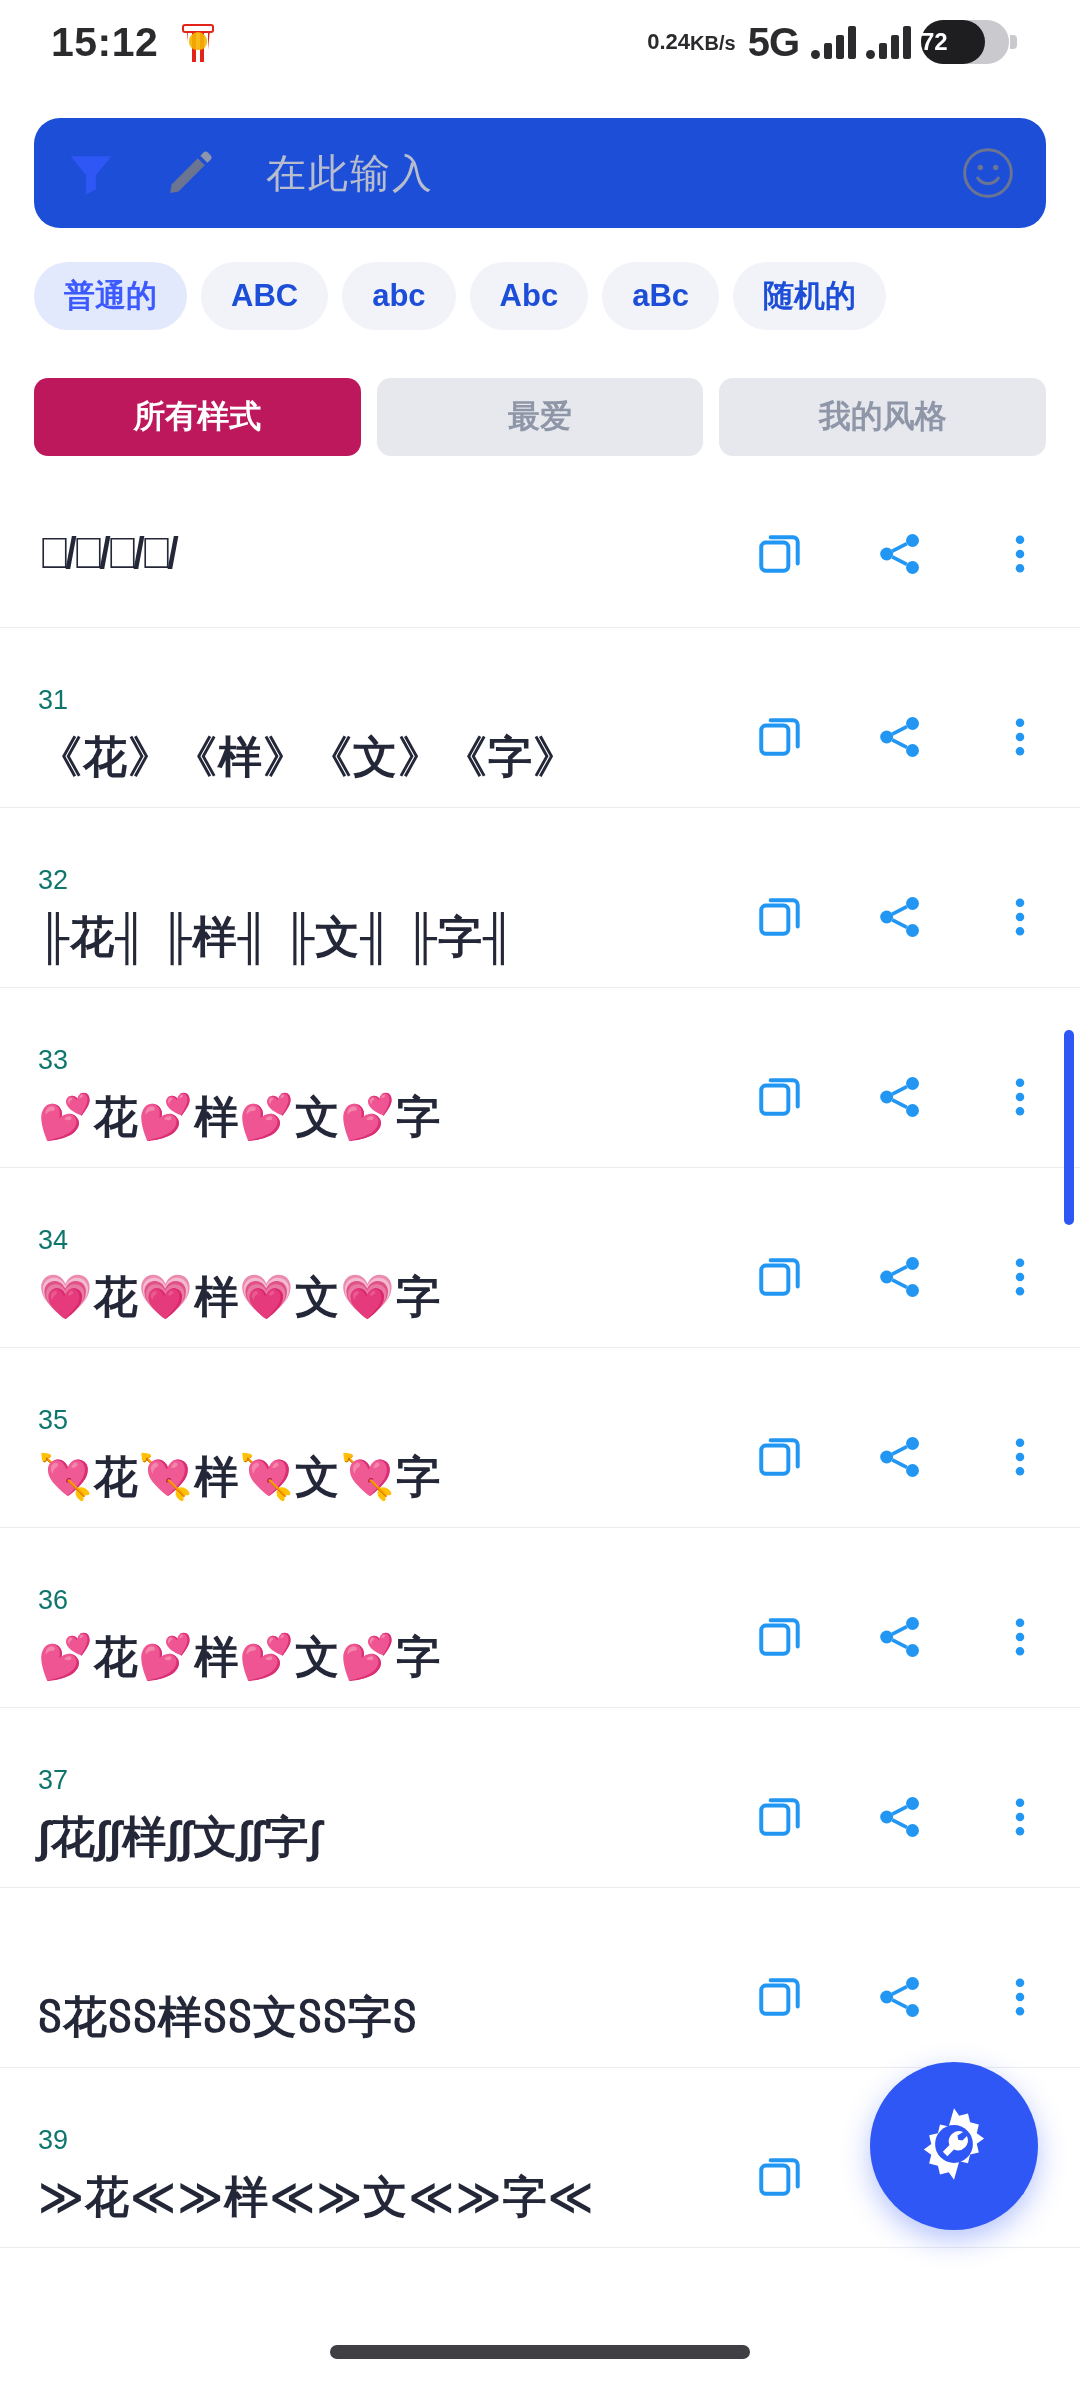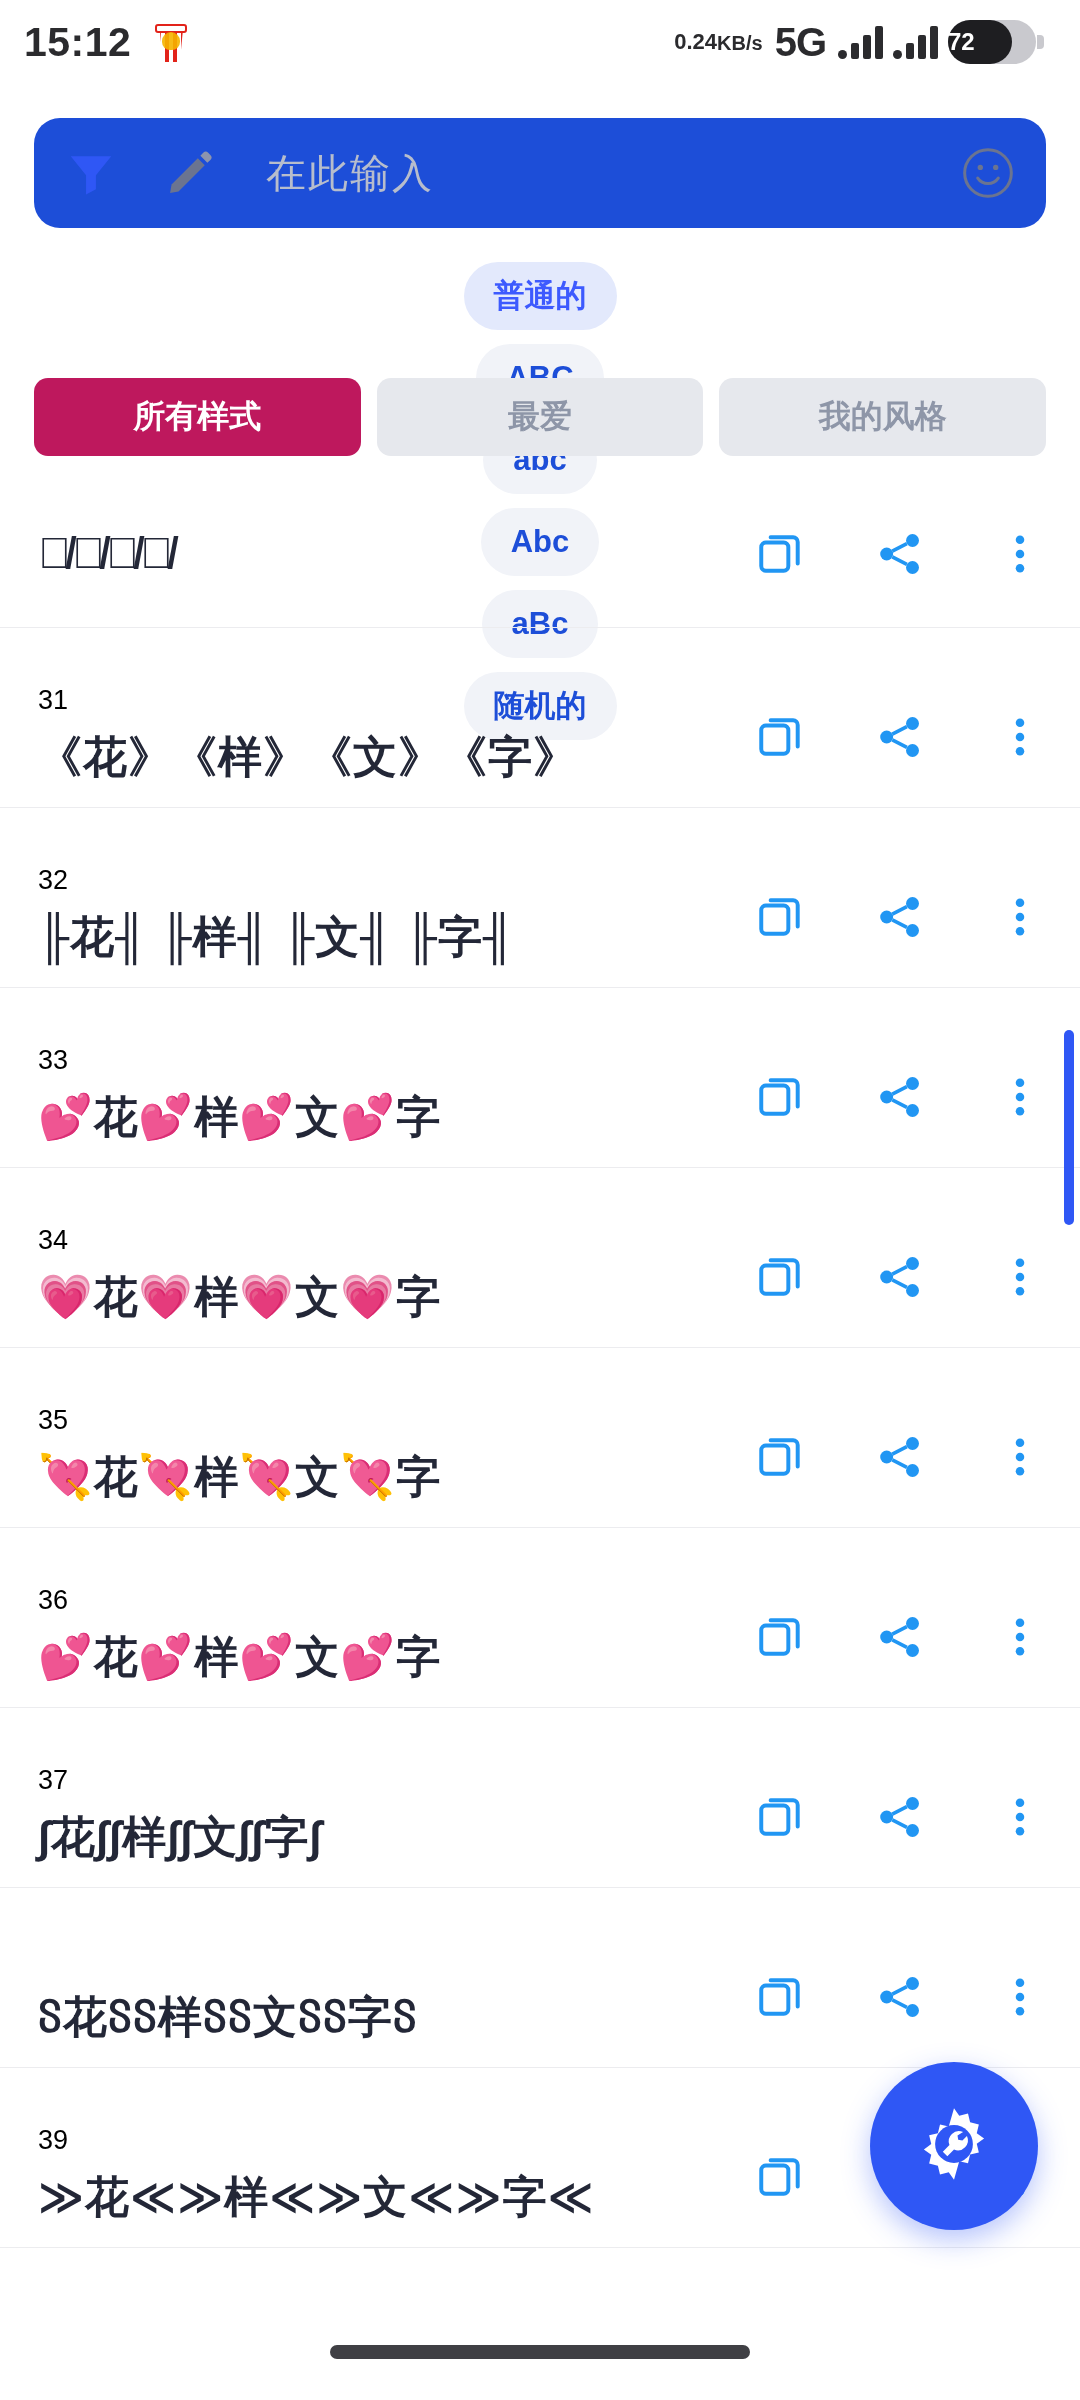--- a/index.html
+++ b/index.html
@@ -7,21 +7,21 @@
     width:1080px; height:2400px;
     background:#ffffff;
     font-family:"Liberation Sans","DejaVu Sans",sans-serif;
     overflow:hidden;
   }
   body { position:relative; }
 
   
   .statusbar{
     position:absolute; top:0; left:0; width:1060px; height:84px;
-    display:flex; align-items:center; padding:0 24px;
+    display:flex; align-items:center; padding:0 51px;
   }
   .sb-time{
     font-size:41px; font-weight:600; color:#2b2b2e; letter-spacing:0.5px;
   }
   .sb-kfc{
     width:36px; height:44px; margin-left:22px; position:relative;
     display:inline-block;
   }
   .sb-kfc .bucket{
     position:absolute; left:4px; top:8px; width:28px; height:34px;
@@ -83,21 +83,21 @@
   .ic-pencil{ width:52px; height:52px; margin-left:34px; flex:0 0 auto;}
   .search-ph{
     margin-left:38px; font-size:40px; color:#b7bdcc; font-weight:500;
     letter-spacing:2px;
   }
   .ic-smiley{ margin-left:auto; width:56px; height:56px; }
 
   
   .chips{
     position:absolute; left:34px; top:262px; width:1012px;
-    display:flex; align-items:center; gap:14px;flex-direction:column;
+    display:flex; align-items:center; gap:14px;
   }
   .chip{
     height:68px; border-radius:34px; background:#f1f3f8;
     display:flex; align-items:center; justify-content:center;
     padding:0 30px; font-size:31px; color:#1d4ed8; font-weight:700;
     white-space:nowrap;
   }
   .chip.active{ background:#e3e9fc; color:#3d5afe; font-weight:700; }
 
   
@@ -119,21 +119,21 @@
   }
   .row{
     position:relative; width:1080px; min-height:180px;
     border-bottom:1px solid #ececef;
     display:flex; align-items:flex-end; padding:0 0 0 38px;
   }
   .row.first{ min-height:148px; align-items:center; }
   .row-left{ flex:1 1 auto; padding-bottom:24px; min-width:0; }
   .row.first .row-left{ padding-bottom:0; }
   .row-num{
-    font-size:27px; color:#000000; margin-bottom:16px; font-weight:400;
+    font-size:27px; color:#0f766e; margin-bottom:16px; font-weight:400;
   }
   .row-text{
     font-size:44px; color:#232737; font-weight:700; line-height:1.15;
     white-space:nowrap; letter-spacing:1px;
   }
   .row-actions{
     flex:0 0 auto; display:flex; align-items:center; gap:0;
     padding-bottom:34px; width:360px; justify-content:space-around;
   }
   .row.first .row-actions{ padding-bottom:0; }

